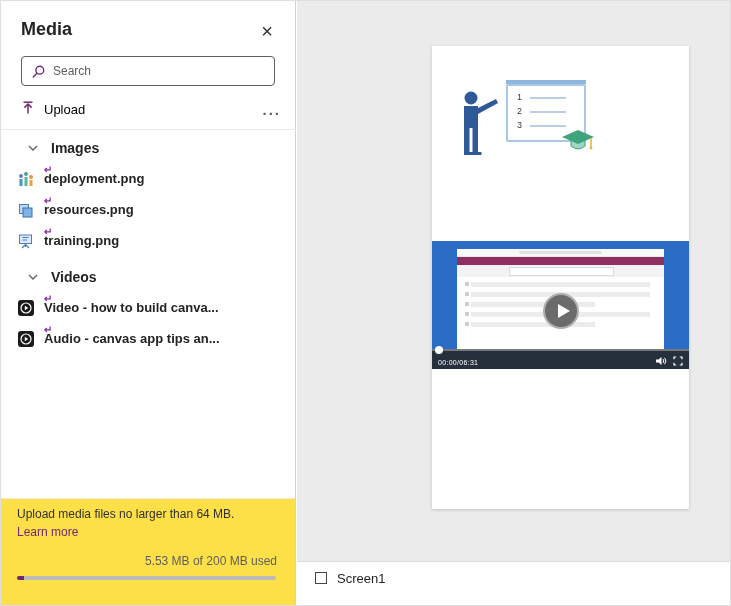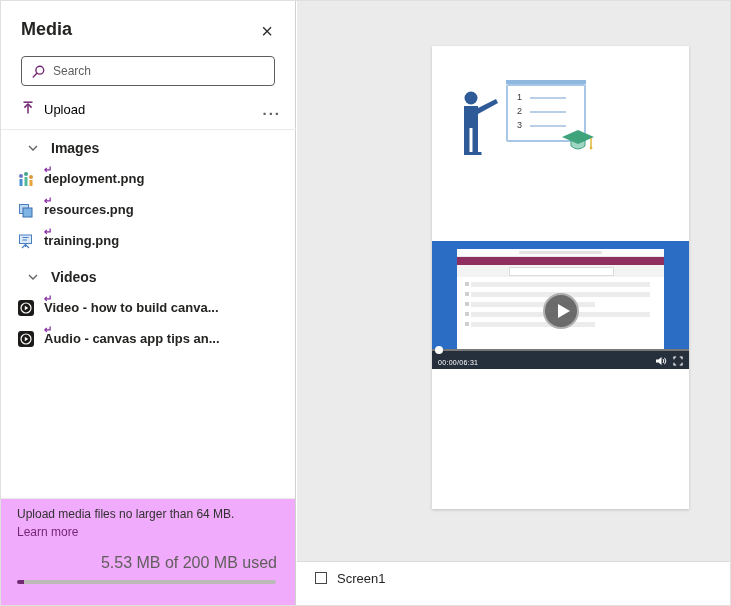--- a/index.html
+++ b/index.html
@@ -28,24 +28,24 @@
   .section-header.gap { margin-top:6px; }
   .section-label { font-size:14px; font-weight:600; color:#252423; }
   .chevron { display:inline-flex; }
 
   .media-item { height:31px; display:flex; align-items:center; padding-left:16px; position:relative; cursor:pointer;font-weight:bold; }
   .item-icon { width:18px; height:18px; margin-right:9px; display:inline-flex; }
   .insert-arrow { position:absolute; left:43px; top:1px; font-size:10px; color:#8a2da5; pointer-events:none; }
   .insert-arrow::before { content:"\21B5"; }
   .item-label { font-size:13px; color:#252423; white-space:nowrap; }
 
-  .panel-footer { position:absolute; left:0; top:497px; bottom:0; width:294px; background:#f0abfc; border-top:1px solid #edebe9; padding:8px 18px 3px 16px; }
+  .panel-footer { position:absolute; left:0; top:497px; bottom:0; width:294px; background:#fde047; border-top:1px solid #edebe9; padding:8px 18px 3px 16px; }
   .footer-note { font-size:12px; color:#323130; }
   .learn-more { display:inline-block; margin-top:4px; font-size:12px; color:#742774; text-decoration:none; cursor:pointer; }
-  .usage-text { margin-top:14px; text-align:right; font-size:16px; color:#605e5c; }
+  .usage-text { margin-top:14px; text-align:right; font-size:12px; color:#605e5c; }
   .progress-track { margin-top:8px; height:4px; width:259px; background:#bcbab8; border-radius:2px; position:relative; overflow:hidden; }
   .progress-fill { height:100%; width:3%; background:#742774; }
 
   
   .canvas-area { position:absolute; left:296px; top:0; width:435px; height:606px; background:#ebebeb; }
   .screen-bar { position:absolute; left:0; bottom:0; width:100%; height:46px; background:#fff; border-top:1px solid #dcdcdc; display:flex; align-items:flex-start; padding:9px 0 0 18px; gap:10px; }
   .screen-checkbox { width:12px; height:12px; border:1px solid #484644; background:#fff; margin-top:1px; cursor:pointer; }
   .screen-label { font-size:13px; color:#252423; }
 
   .screen-canvas { position:absolute; left:135px; top:45px; width:257px; height:463px; background:#fff; box-shadow:0 1px 3px rgba(0,0,0,0.18); }

